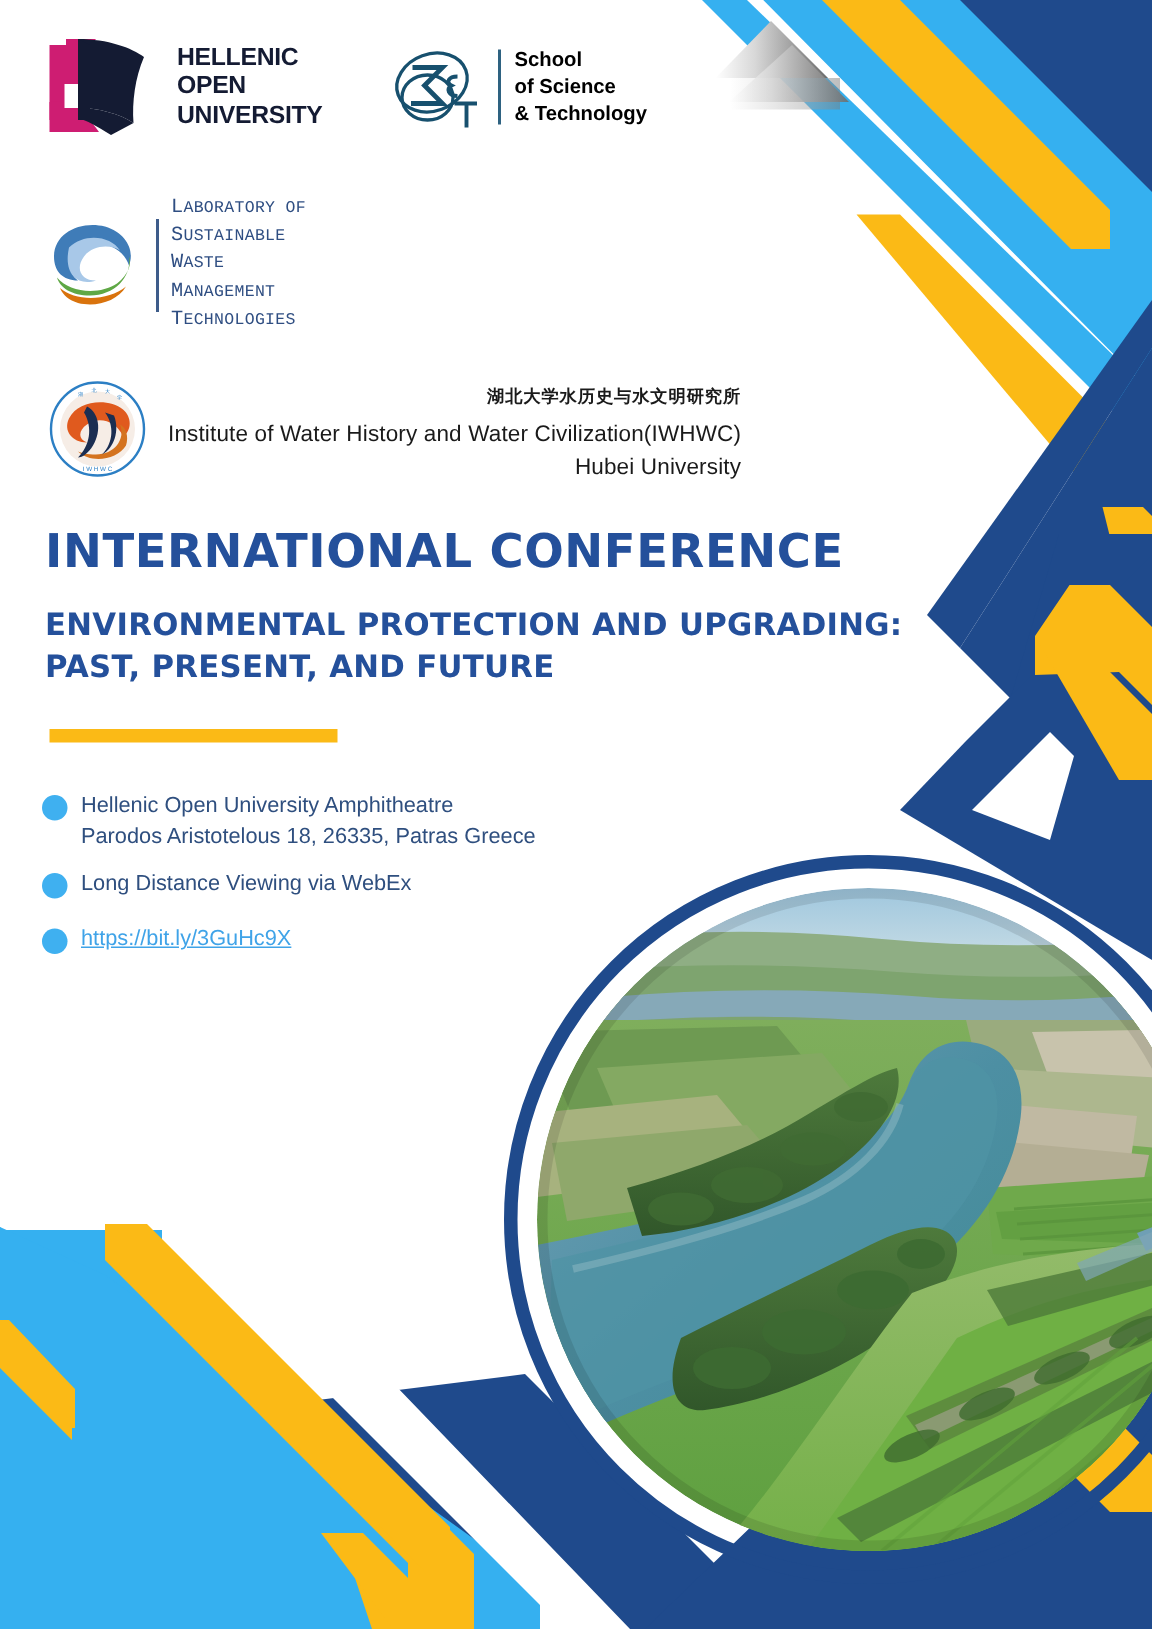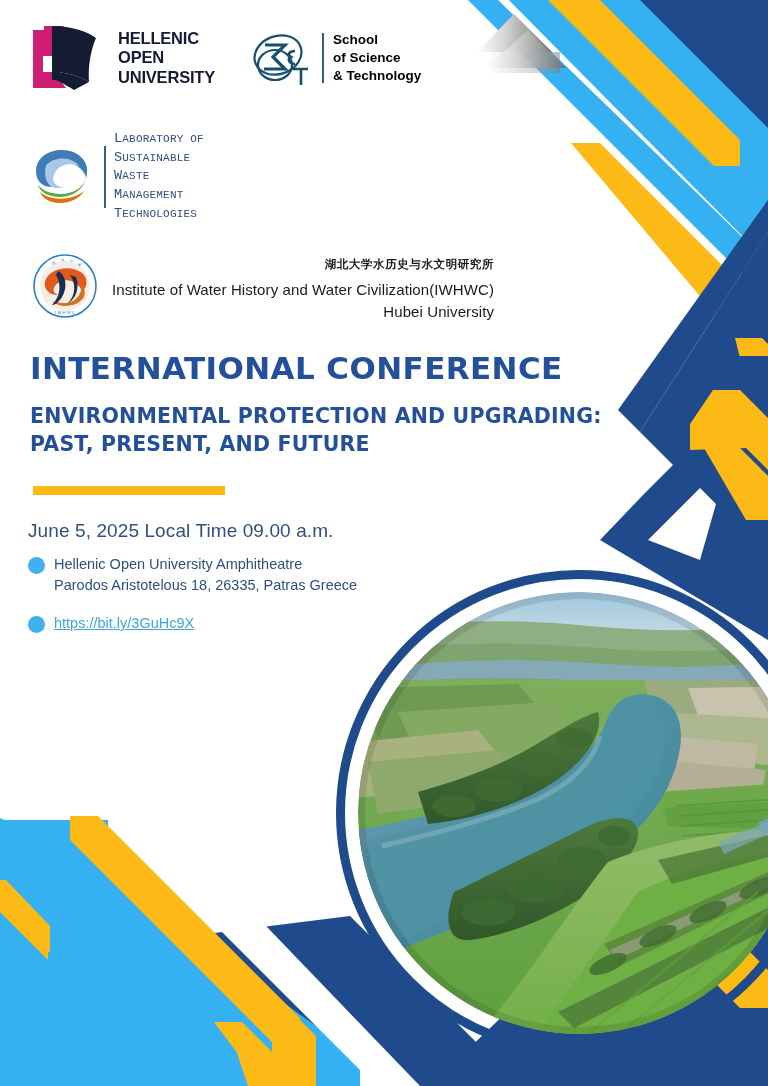--- a/index.html
+++ b/index.html
@@ -27,21 +27,21 @@
     pointer-events: none;
   }
 
   
   .logo-row {
     position: absolute;
     left: 30px;
     top: 22px;
     display: flex;
     align-items: center;
-    gap: 22px;
+    gap: 32px;
   }
   .hou-logo {
     display: flex;
     align-items: center;
     gap: 10px;
   }
   .hou-mark {
     width: 78px;
     height: 72px;
     flex: 0 0 auto;
@@ -522,33 +522,36 @@
 
   <div class="title-main">INTERNATIONAL CONFERENCE</div>
   <div class="title-sub">
     <div>ENVIRONMENTAL PROTECTION AND UPGRADING:</div>
     <div>PAST, PRESENT, AND FUTURE</div>
   </div>
   <div class="rule"></div>
 
   <div class="details">
     <div class="detail-date">
-      <div>June 5, 2025 Local Time 09.00 a.m.</div>
     </div>
 
     <div class="bullets">
 
       <div class="bullet-item">
         <span class="bullet-dot"></span>
         <span class="bullet-text">
           <span>Hellenic Open University Amphitheatre</span><br>
           <span>Parodos Aristotelous 18, 26335, Patras Greece</span>
         </span>
       </div>
 
+      <div class="bullet-item">
+        <span class="bullet-dot"></span>
+        <span class="bullet-text">Long Distance Viewing via WebEx</span>
+      </div>
 
       <div class="bullet-item link">
         <span class="bullet-dot"></span>
         <span class="bullet-text link-text">https://bit.ly/3GuHc9X</span>
       </div>
 
     </div>
   </div>
 
 </div>

